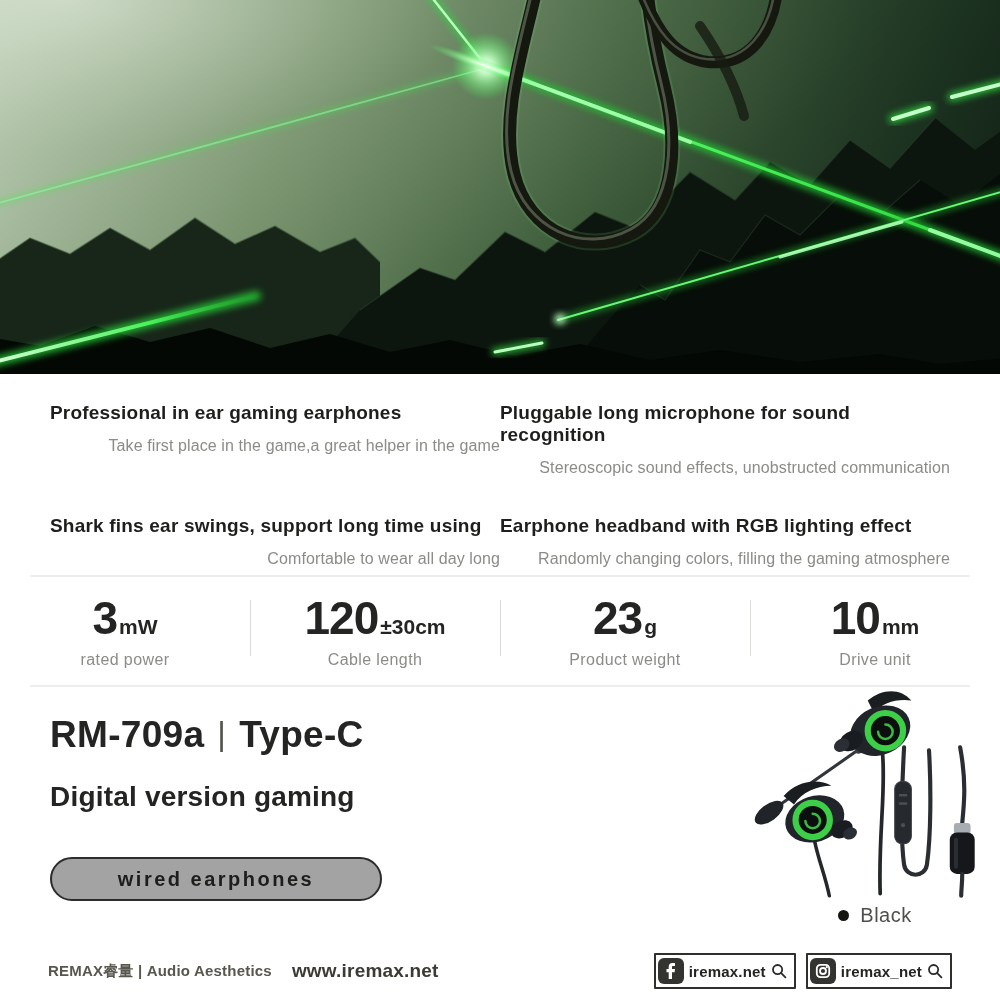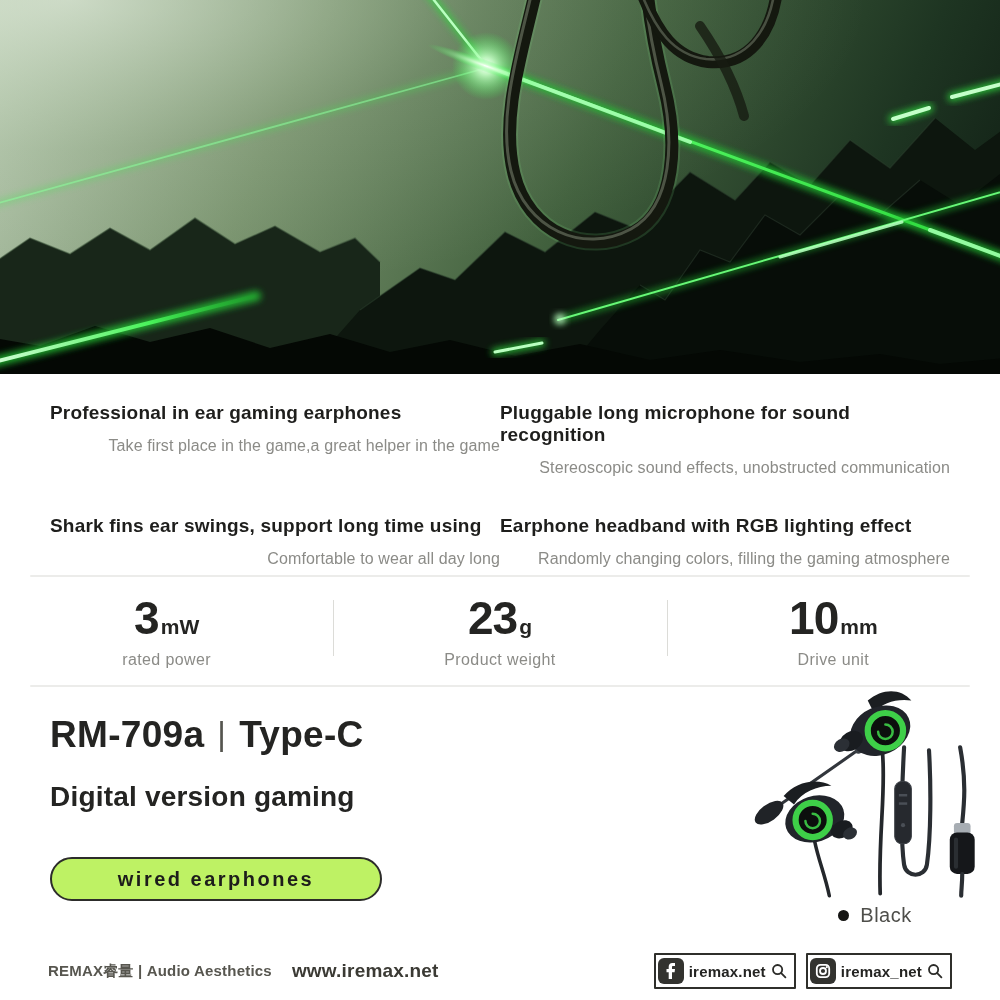--- a/index.html
+++ b/index.html
@@ -30,21 +30,21 @@
   .spec-unit{font-size:21px;margin-left:2px;padding-bottom:4px;font-weight:600;}
   .spec-label{font-size:16px;color:#8b8b87;margin-top:10px;letter-spacing:.4px;}
   
   .product-info{position:absolute;top:714px;left:50px;width:520px;}
   .product-title{display:flex;align-items:center;font-size:37px;font-weight:800;color:#242422;letter-spacing:.3px;}
   .product-sep{font-weight:300;font-size:33px;color:#55554f;margin:0 13px 2px 13px;}
   .product-sub{font-size:28px;font-weight:700;color:#242422;margin-top:25px;letter-spacing:.2px;}
   .pill{
     margin-top:44px;width:328px;height:40px;border:2px solid #2c2c2a;border-radius:23px;
     display:flex;align-items:center;justify-content:center;
-    font-size:20px;font-weight:700;letter-spacing:2.5px;color:#1d1d1b;background:#bef264;
+    font-size:20px;font-weight:700;letter-spacing:2.5px;color:#1d1d1b;background:#a3a3a3;
   }
   
   .product-figure{position:absolute;top:690px;left:740px;width:270px;text-align:left;}
   .product-figure svg{display:block;width:270px;height:208px;}
   .color-row{display:flex;align-items:center;justify-content:center;gap:11px;margin-top:6px;}
   .color-dot{width:11px;height:11px;border-radius:50%;background:#151513;}
   .color-label{font-size:20px;color:#4e4e4a;letter-spacing:.5px;}
   
   .footer{
     position:absolute;left:0;right:0;top:942px;height:58px;box-sizing:border-box;
@@ -180,20 +180,27 @@
   <div class="specs">
     <div class="spec">
       <div class="spec-value">
         <span class="spec-num">3</span>
         <span class="spec-unit">mW</span>
       </div>
       <div class="spec-label">rated power</div>
     </div>
     <div class="spec">
       <div class="spec-value">
+        <span class="spec-num">120</span>
+        <span class="spec-unit">±30cm</span>
+      </div>
+      <div class="spec-label">Cable length</div>
+    </div>
+    <div class="spec">
+      <div class="spec-value">
         <span class="spec-num">23</span>
         <span class="spec-unit">g</span>
       </div>
       <div class="spec-label">Product weight</div>
     </div>
     <div class="spec">
       <div class="spec-value">
         <span class="spec-num">10</span>
         <span class="spec-unit">mm</span>
       </div>

